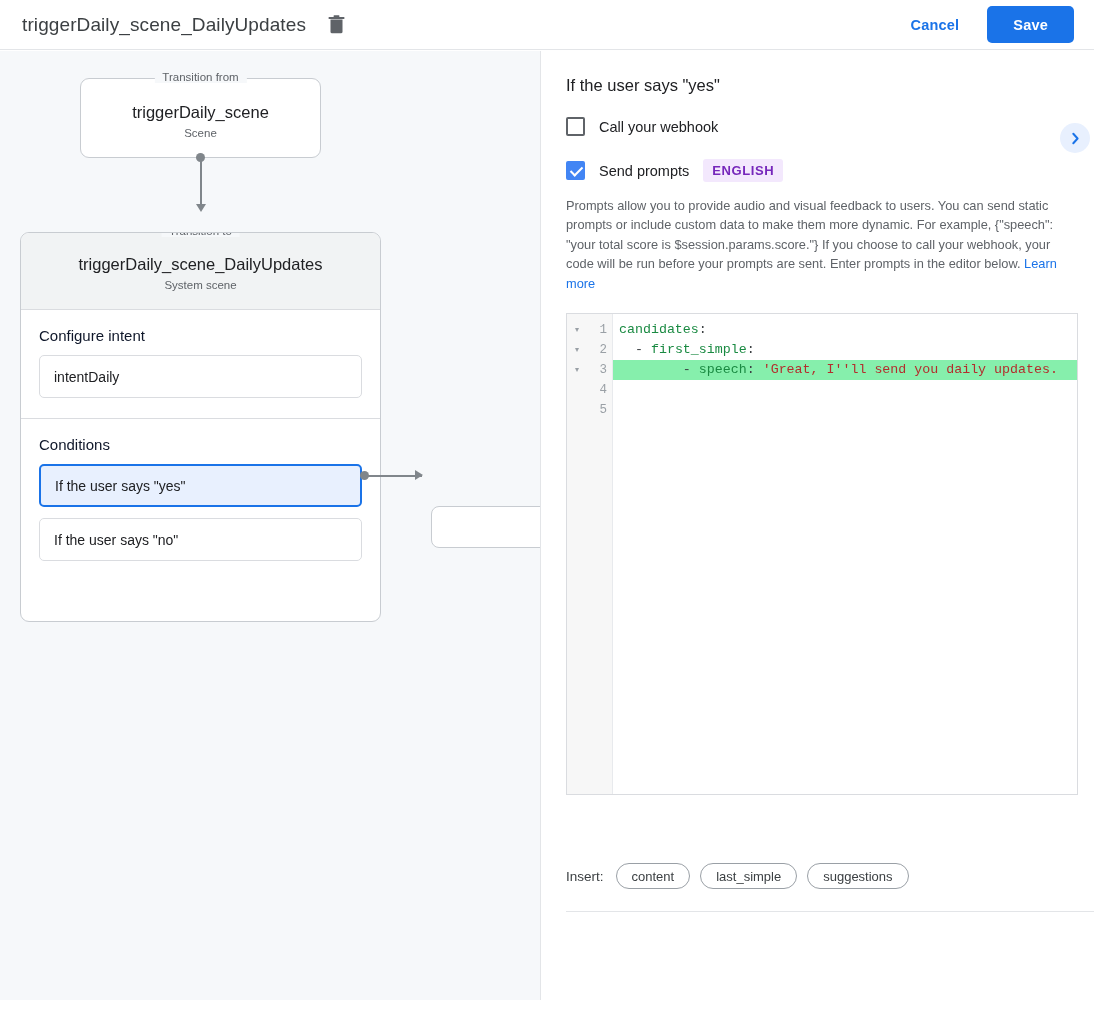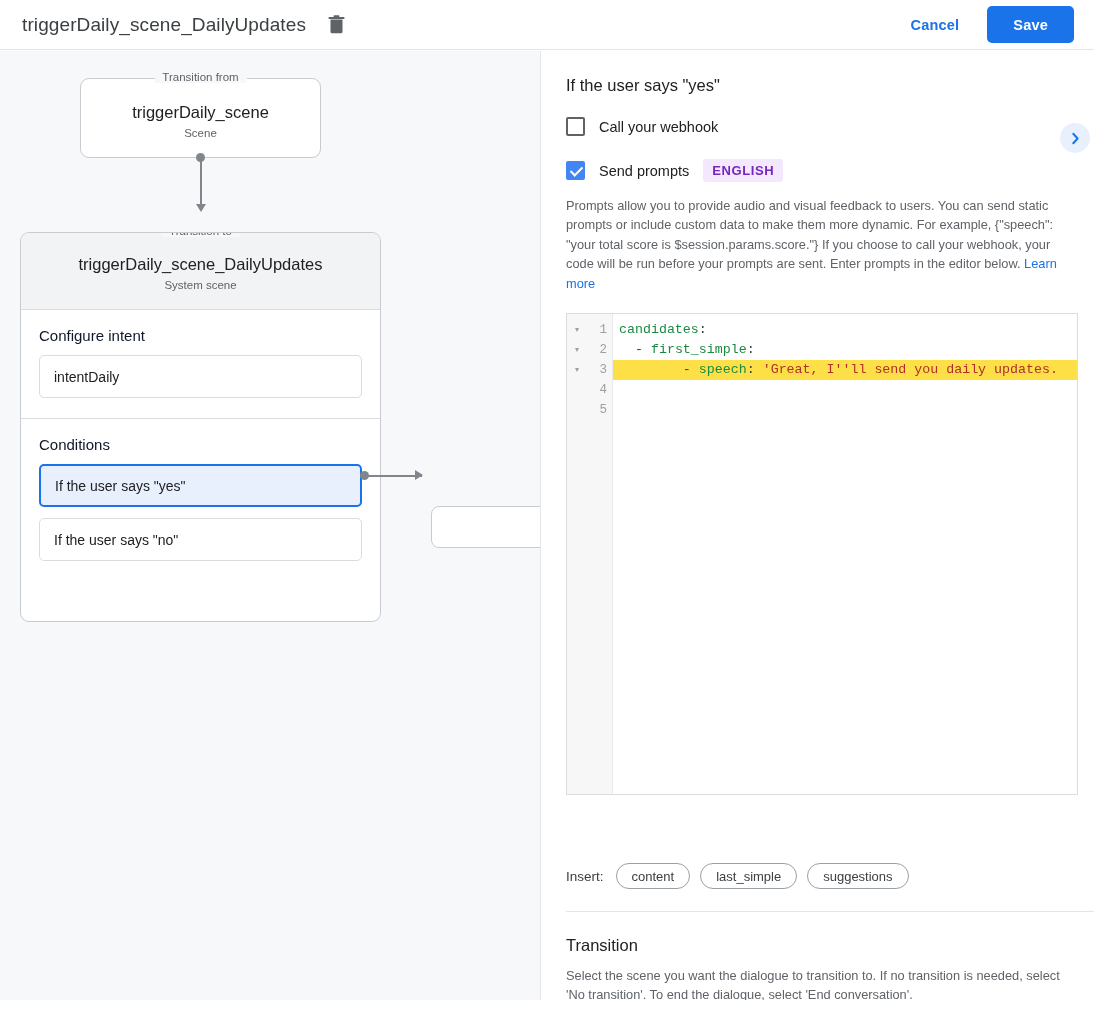--- a/index.html
+++ b/index.html
@@ -376,21 +376,21 @@
   }
   .code-line {
     height: 20px;
     line-height: 20px;
     font-family: "Liberation Mono", monospace;
     font-size: 13.3px;
     white-space: pre;
     padding-left: 6px;
     color: #202124;
   }
-  .code-line.hl { background: #fde047; }
+  .code-line.hl { background: #86efac; }
   .tok-key { color: #1a8a42; }
   .tok-str { color: #b32d2d; }
   .tok-punct { color: #3c4043; }
 
   
   .insert-row {
     position: absolute;
     top: 812px;
     left: 24px;
     display: flex;
@@ -557,20 +557,15 @@
 
     <div class="insert-row">
       <div class="insert-label">Insert:</div>
       <div class="chip">content</div>
       <div class="chip">last_simple</div>
       <div class="chip">suggestions</div>
     </div>
 
     <div class="panel-divider"></div>
 
-    <div class="transition-sect">
-      <div class="transition-title">Transition</div>
-      <div class="transition-desc">Select the scene you want the dialogue to transition to. If no transition is needed, select 'No transition'. To end the dialogue, select 'End conversation'.</div>
-
-    </div>
 
   </div>
 </div>
 
 </body></html>

